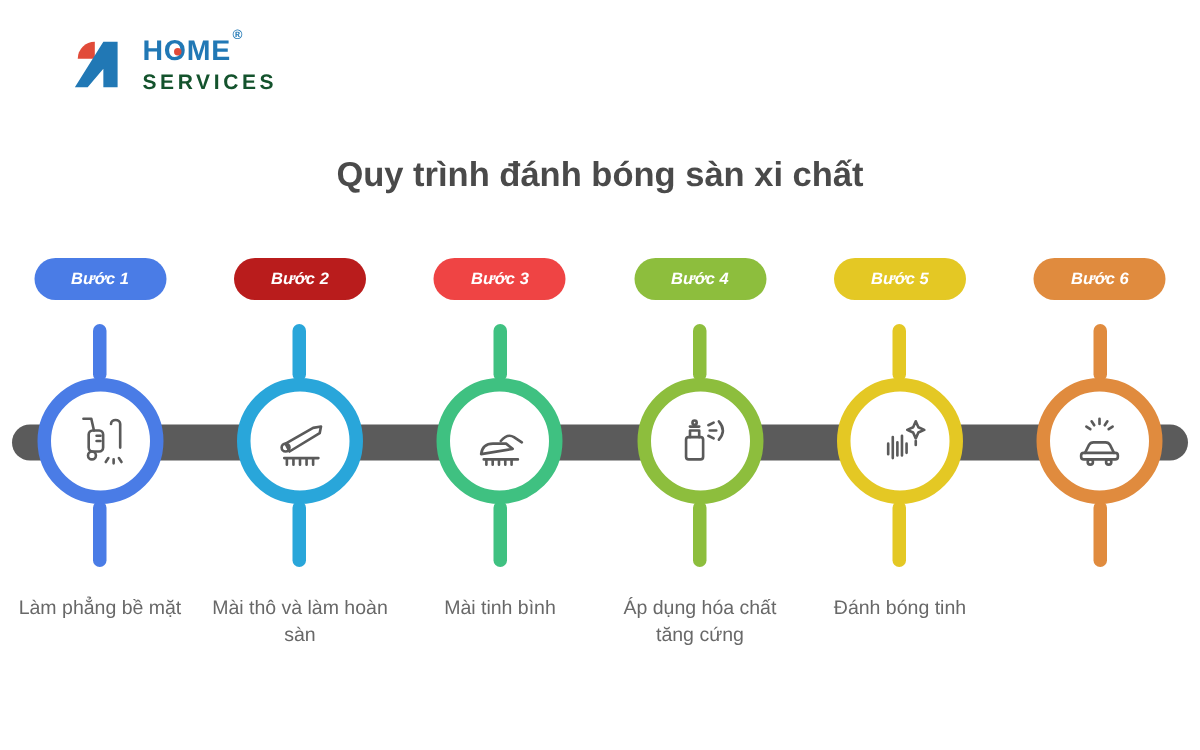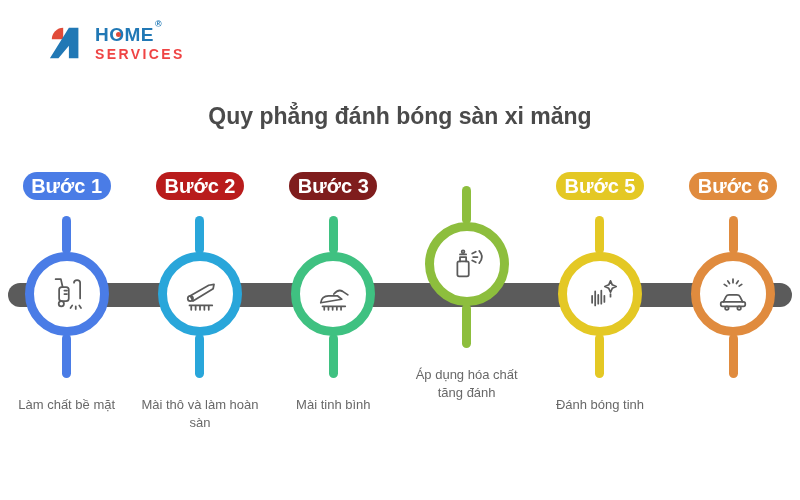--- a/index.html
+++ b/index.html
@@ -18,21 +18,21 @@
   
   .title{position:absolute;top:103px;left:0;width:100%;margin:0;text-align:center;
     font-size:23px;font-weight:bold;color:#4a4a4a;}
   
   .timeline{position:absolute;top:170px;left:0;right:0;height:300px;}
   .bar{position:absolute;top:113px;left:8px;right:8px;height:24px;border-radius:12px;z-index:1;}
   .steps{position:absolute;inset:0;display:flex;z-index:2;}
   .step{flex:1;display:flex;flex-direction:column;align-items:center;}
   .pill{margin-top:2px;width:88px;height:28px;border-radius:14px;box-sizing:border-box;
     display:flex;align-items:center;justify-content:center;}
-  .pill span{color:#fff;font-weight:bold;font-size:20px;white-space:nowrap;}
+  .pill span{color:#fff;font-weight:bold;font-size:11px;white-space:nowrap;font-style:italic;}
   .stem{width:9px;border-radius:5px;}
   .stem-top{height:38px;margin-top:16px;}
   .stem-bottom{height:44px;margin-top:-2px;}
   .circle{position:relative;z-index:3;width:84px;height:84px;margin-top:-2px;border-radius:50%;
     border:9px solid #000;background:#fff;box-sizing:border-box;
     display:flex;align-items:center;justify-content:center;}
   .icon-holder{display:flex;align-items:center;justify-content:center;}
   .caption{margin-top:18px;font-size:13px;color:#686868;text-align:center;line-height:1.35;
     max-width:118px;}
 </style>
@@ -44,25 +44,25 @@
   <div class="logo">
     <svg class="logo-icon" viewBox="0 0 40 40">
       <path class="logo-red" d="M4 16 A12 12 0 0 1 16 4 L16 16 Z" fill="#e14b39"></path>
       <path class="logo-blue" d="M22 4 h10 v32 h-10 v-13 l-11 13 h-9 z" fill="#2178b5"></path>
     </svg>
     <div class="brand-lines">
       <div class="brand-line1 brand-text" style="color: rgb(33, 120, 181);">
         <span>HOME</span><sup>®</sup>
         <span class="odot" style="background: rgb(225, 75, 57);"></span>
       </div>
-      <div class="brand-line2 brand-text" style="color: #ef4444;">SERVICES</div>
+      <div class="brand-line2 brand-text" style="color: #14532d;">SERVICES</div>
     </div>
   </div>
 
-  <h1 class="title">Quy phẳng đánh bóng sàn xi măng</h1>
+  <h1 class="title">Quy trình đánh bóng sàn xi chất</h1>
 
   <div class="timeline">
     <div class="bar" style="background: rgb(91, 91, 91);"></div>
     <div class="steps" id="steps">
         <div class="step">
     <div class="pill" style="background: rgb(74, 124, 230);">
       <span>Bước 1</span>
     </div>
     <div class="stem stem-top" style="background: rgb(74, 124, 230);"></div>
     <div class="circle" style="border-color: rgb(74, 124, 230);">
@@ -71,72 +71,75 @@
                 <path d="M11 7h6l2 9"></path>
                 <rect x="15" y="16" width="11" height="16" rx="3"></rect>
                 <circle cx="17.5" cy="35" r="3"></circle>
                 <path d="M21 20h3M21 24h3"></path>
                 <path d="M32 11c0-4 7-4 7 0v18"></path>
                 <path d="M30 37l-2 3M34 38v3M38 37l2 3"></path>
               </svg>
             </span>
     </div>
     <div class="stem stem-bottom" style="background: rgb(74, 124, 230);"></div>
-    <div class="caption">Làm chất bề mặt</div>
+    <div class="caption">Làm phẳng bề mặt</div>
   </div>
         <div class="step">
     <div class="pill" style="background: #b91c1c;">
       <span>Bước 2</span>
     </div>
     <div class="stem stem-top" style="background: rgb(41, 166, 218);"></div>
     <div class="circle" style="border-color: rgb(41, 166, 218);">
       <span class="icon-holder">
               <svg width="42" height="42" viewBox="0 0 48 48" fill="none" stroke="#5a5a5a" stroke-width="2" stroke-linecap="round" stroke-linejoin="round">
                 <circle cx="13" cy="29" r="3"></circle>
                 <path d="M13 26 34 14l6-1-1 5-23 14z"></path>
                 <path d="M12 37h26M14 37v5M19 37v5M24 37v5M29 37v5M34 37v5"></path>
               </svg>
             </span>
     </div>
     <div class="stem stem-bottom" style="background: rgb(41, 166, 218);"></div>
     <div class="caption">Mài thô và làm hoàn sàn</div>
   </div>
         <div class="step">
-    <div class="pill" style="background: #7f1d1d;">
+    <div class="pill" style="background: #ef4444;">
       <span>Bước 3</span>
     </div>
     <div class="stem stem-top" style="background: rgb(63, 193, 129);"></div>
     <div class="circle" style="border-color: rgb(63, 193, 129);">
       <span class="icon-holder">
               <svg width="42" height="42" viewBox="0 0 48 48" fill="none" stroke="#5a5a5a" stroke-width="2" stroke-linecap="round" stroke-linejoin="round">
                 <path d="M10 34q1-8 9-8h10l5 4z"></path>
                 <path d="M25 24q5-6 10-3l6 4"></path>
                 <path d="M12 38h26M14 38v4M18.8 38v4M23.6 38v4M28.4 38v4M33.2 38v4"></path>
               </svg>
             </span>
     </div>
     <div class="stem stem-bottom" style="background: rgb(63, 193, 129);"></div>
     <div class="caption">Mài tinh bình</div>
   </div>
         <div class="step">
+    <div class="pill" style="background: rgb(141, 190, 61);">
+      <span>Bước 4</span>
+    </div>
     <div class="stem stem-top" style="background: rgb(141, 190, 61);"></div>
     <div class="circle" style="border-color: rgb(141, 190, 61);">
       <span class="icon-holder">
               <svg width="42" height="42" viewBox="0 0 48 48" fill="none" stroke="#5a5a5a" stroke-width="2" stroke-linecap="round" stroke-linejoin="round">
                 <rect x="13" y="21" width="13" height="17" rx="2"></rect>
                 <path d="M16 21v-5h7v5"></path>
                 <path d="M16 13h7"></path>
                 <circle cx="19.5" cy="10" r="1.6"></circle>
                 <path d="M30 12l4-2M31 16h5M30 20l4 2"></path>
                 <path d="M38 9q6 7 0 14"></path>
               </svg>
             </span>
     </div>
     <div class="stem stem-bottom" style="background: rgb(141, 190, 61);"></div>
-    <div class="caption">Áp dụng hóa chất tăng đánh</div>
+    <div class="caption">Áp dụng hóa chất tăng cứng</div>
   </div>
         <div class="step">
     <div class="pill" style="background: rgb(228, 200, 36);">
       <span>Bước 5</span>
     </div>
     <div class="stem stem-top" style="background: rgb(228, 200, 36);"></div>
     <div class="circle" style="border-color: rgb(228, 200, 36);">
       <span class="icon-holder">
               <svg width="42" height="42" viewBox="0 0 48 48" fill="none" stroke="#5a5a5a" stroke-width="2" stroke-linecap="round" stroke-linejoin="round">
                 <path d="M15 26v8M18.5 21v16M22 25v10M25.5 20v15M29 26v7"></path>

